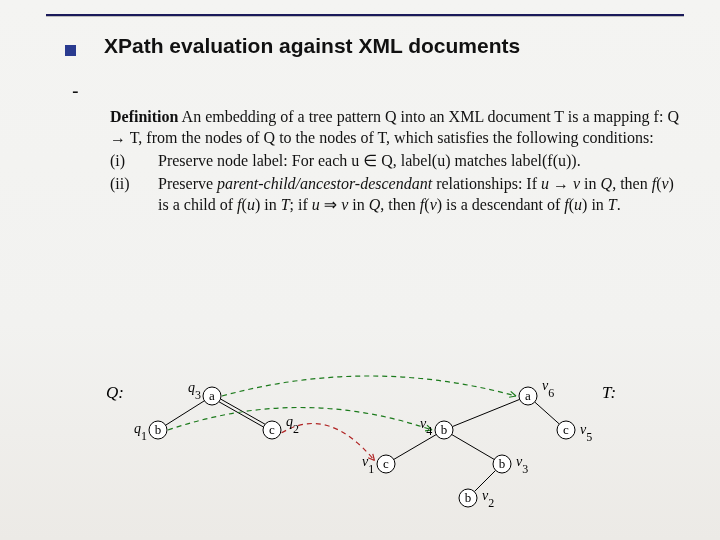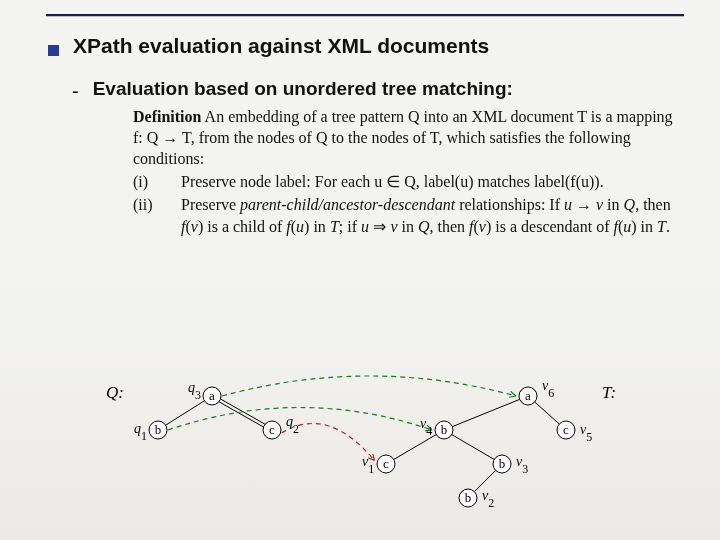--- a/index.html
+++ b/index.html
@@ -11,28 +11,28 @@
     position:relative;
     overflow:hidden;
   }
   .slide{padding:14px 36px 0 46px;position:relative;height:100%}
   .title{
     font-size:30px;font-weight:700;letter-spacing:.5px;
     font-family:Verdana,Geneva,sans-serif;
     margin:2px 0 6px 0;
   }
   .hr{height:2px;background:#1a1a5a;margin:0 0 18px 0;box-shadow:0 1px 0 #bcbcbc}
-  .row1{display:flex;align-items:center;gap:14px;margin-left:2px}
+  .row1{display:flex;align-items:center;gap:28px;margin-left:19px}
   .sq{width:11px;height:11px;background:#293a8f;margin-top:8px;flex:0 0 auto}
   .h1{font-size:21px;font-weight:700}
   .row2{display:flex;align-items:flex-start;gap:14px;margin:20px 0 5px 26px}
   .dash{font-size:20px;line-height:20px;margin-top:3px;flex:0 0 auto}
   .h2{font-size:19px;font-weight:700}
   .body{
-    margin:4px 0 0 87px;
+    margin:4px 0 0 64px;
     font-family:"Times New Roman",Times,serif;
     font-size:16px;line-height:1.32;
     max-width:590px;
   }
   .body .lead b{font-weight:700}
   .cond{display:flex;gap:22px;margin-top:2px}
   .cond .num{width:26px}
   .cond .txt{flex:1}
   svg.diagram{position:absolute;left:62px;top:368px}
   .nodetext{font:13px "Times New Roman",serif}
@@ -46,21 +46,20 @@
 <div class="slide">
   <div class="hr"></div>
 
   <div class="row1">
     <div class="sq"></div>
     <div class="h1">XPath evaluation against XML documents</div>
   </div>
 
   <div class="row2">
     <div class="dash">-</div>
-    <div class="h2">Evaluation based on unordered tree matching:</div>
   </div>
 
   <div class="body">
     <div class="lead">
       <b>Definition</b><span> An embedding of a tree pattern Q into an XML document T is a mapping f: Q → T, from the nodes of Q to the nodes of T, which satisfies the following conditions:</span>
     </div>
     <div class="cond">
       <div class="num">(i)</div>
       <div class="txt">Preserve node label: For each u ∈ Q, label(u) matches label(f(u)).</div>
     </div>

